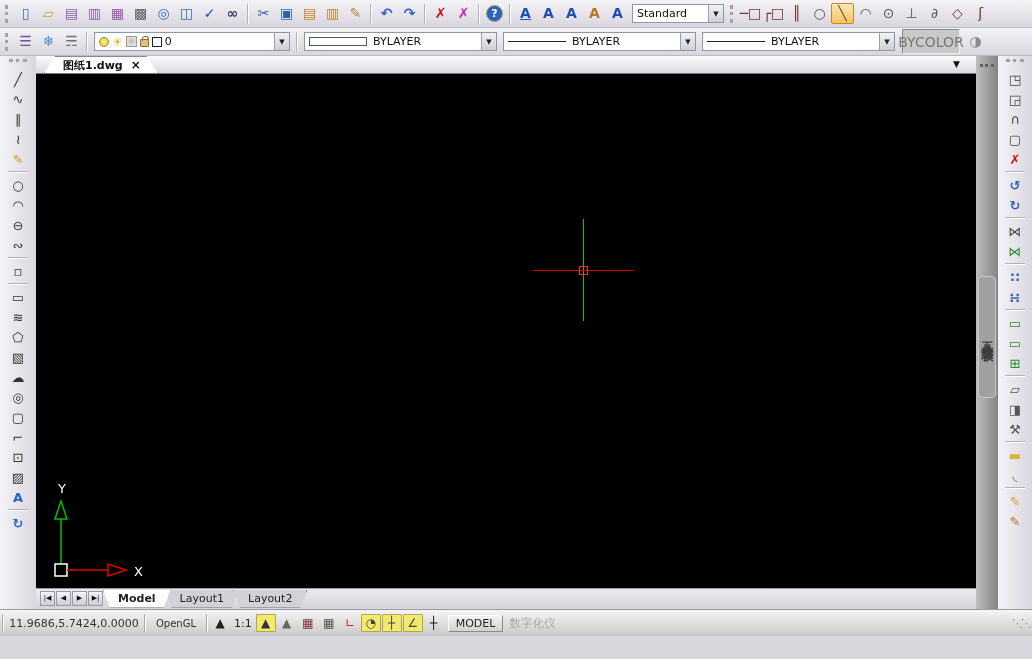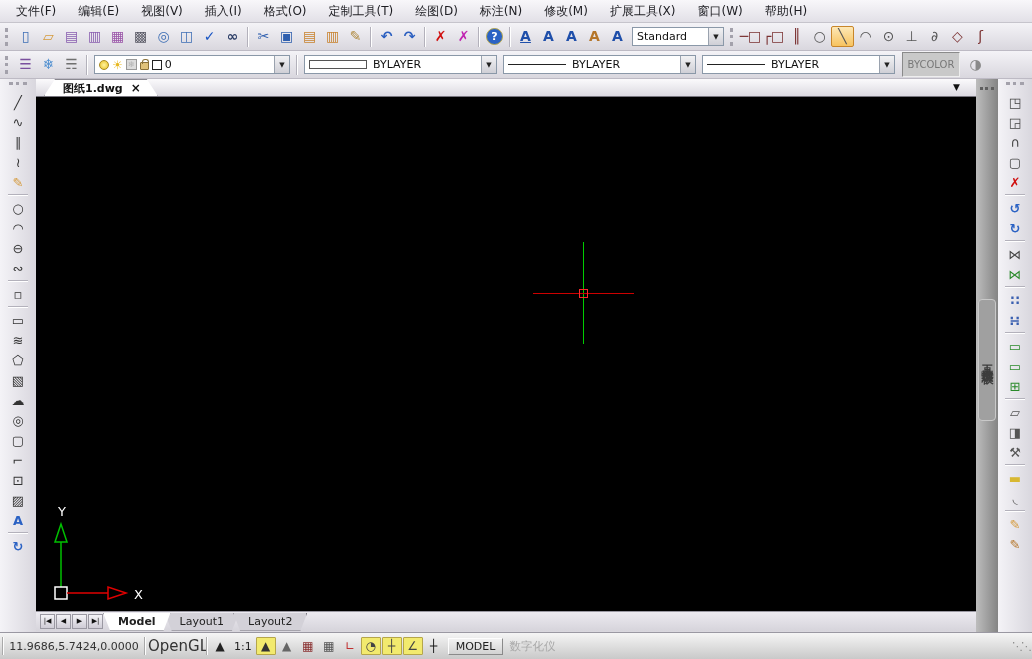--- a/index.html
+++ b/index.html
@@ -42,21 +42,21 @@
   .rsample { width:58px; height:9px; border:1px solid #555; margin-right:6px; }
   .bulb { width:10px; height:10px; border-radius:50%; background:radial-gradient(#fff3a0,#e8c020); border:1px solid #a88a20; }
   .sun { color:#e8b820; font-size:12px; line-height:10px; }
   .frozen { width:11px; height:11px; background:#dcdcdc; border:1px solid #999; color:#b0b0b0;
     font-size:8px; display:flex; align-items:center; justify-content:center; }
   .lock { width:9px; height:8px; background:#e0c27a; border:1px solid #8a713a; border-radius:1px; position:relative; margin-top:3px; }
   .lock::before { content:""; position:absolute; left:1px; top:-4px; width:5px; height:4px;
     border:1px solid #8a713a; border-bottom:none; border-radius:3px 3px 0 0; }
   .swatch { width:10px; height:10px; background:#fff; border:1px solid #222; }
   .bycolor { width:58px; height:25px; margin:0 4px; background:#c9c9c9; color:#787878;
-    border:1px solid; border-color:#8a8a8a #eee #eee #8a8a8a; font-size:10px;
+    border:1px solid; border-color:#8a8a8a #eee #eee #8a8a8a; font-size:14px;
     display:flex; align-items:center; justify-content:center; }
 
   
   .main { height:553px; display:flex; }
   .side-tb { width:36px; display:flex; flex-direction:column; align-items:center; gap:1px;
     background:linear-gradient(90deg,#f4f3f7,#d9d7de); }
   .side-tb .tbtn { width:25px; height:20px; font-size:13px; }
   .side-tb .tsep { width:20px; height:2px; margin:2px 0;
     background:linear-gradient(#b3b1bb 50%,#ffffff 50%); }
   .right-tb { width:34px; }
@@ -90,47 +90,33 @@
   .ptab { margin-top:208px; width:18px; height:122px; background:#a0a0a0; border:1px solid #c9c9c9;
     border-radius:4px; display:flex; align-items:center; justify-content:center; }
   .ptab span { writing-mode:vertical-rl; font-size:12px; font-weight:bold; color:#3c3c3c; letter-spacing:2px; }
 
   
   .statusbar { height:27px; border-top:1px solid #9a98a2; background:linear-gradient(#f5f5f5,#c9c9c9);
     display:flex; align-items:center; font-size:12px; color:#333; }
   .cmdline { flex:0 0 492px; padding-left:8px; height:100%; display:flex; align-items:center; }
   .ssep { width:2px; height:18px; background:linear-gradient(90deg,#a9a9a9 50%,#fdfdfd 50%); margin:0 2px; }
   .coords { width:136px; text-align:center; font-size:11px; }
-  .rlabel { width:56px; text-align:center; font-size:15px; }
+  .rlabel { width:56px; text-align:center; font-size:10px; }
   .stoggles { display:flex; align-items:center; gap:1px; }
   .stoggles .tbtn { width:20px; height:18px; font-size:12px; border-radius:1px; }
   .modelbtn { margin-left:4px; padding:1px 7px; font-size:11px; color:#222;
     background:linear-gradient(#f2f2f2,#d2d2d2); border:1px solid; border-color:#fdfdfd #8a8a8a #8a8a8a #fdfdfd; }
   .digitizer { width:52px; overflow:hidden; white-space:nowrap; color:#a9a9a9; font-size:11.5px; margin-left:6px; }
   .rgrip { margin-left:auto; margin-right:2px; color:#8a8a8a; font-size:11px; letter-spacing:-2px; }
 </style>
 </head>
 <body>
 
 <div class="app">
 
-  <div class="menubar">
-      <span class="tbtn">文件(F)</span>
-      <span class="tbtn">编辑(E)</span>
-      <span class="tbtn">视图(V)</span>
-      <span class="tbtn">插入(I)</span>
-      <span class="tbtn">格式(O)</span>
-      <span class="tbtn">定制工具(T)</span>
-      <span class="tbtn">绘图(D)</span>
-      <span class="tbtn">标注(N)</span>
-      <span class="tbtn">修改(M)</span>
-      <span class="tbtn">扩展工具(X)</span>
-      <span class="tbtn">窗口(W)</span>
-      <span class="tbtn">帮助(H)</span>
-    </div>
 
   <div class="toolbar">
     <span class="hgrip"></span>
     <span class="tbgroup">
         <span class="tbtn" style="color: rgb(63, 111, 181);">▯</span>
         <span class="tbtn" style="color: rgb(213, 154, 60);">▱</span>
         <span class="tbtn" style="color: rgb(138, 95, 176);">▤</span>
         <span class="tbtn" style="color: rgb(138, 95, 176);">▥</span>
         <span class="tbtn" style="color: rgb(154, 85, 168);">▦</span>
         <span class="tbtn" style="color: rgb(90, 90, 102);">▩</span>

